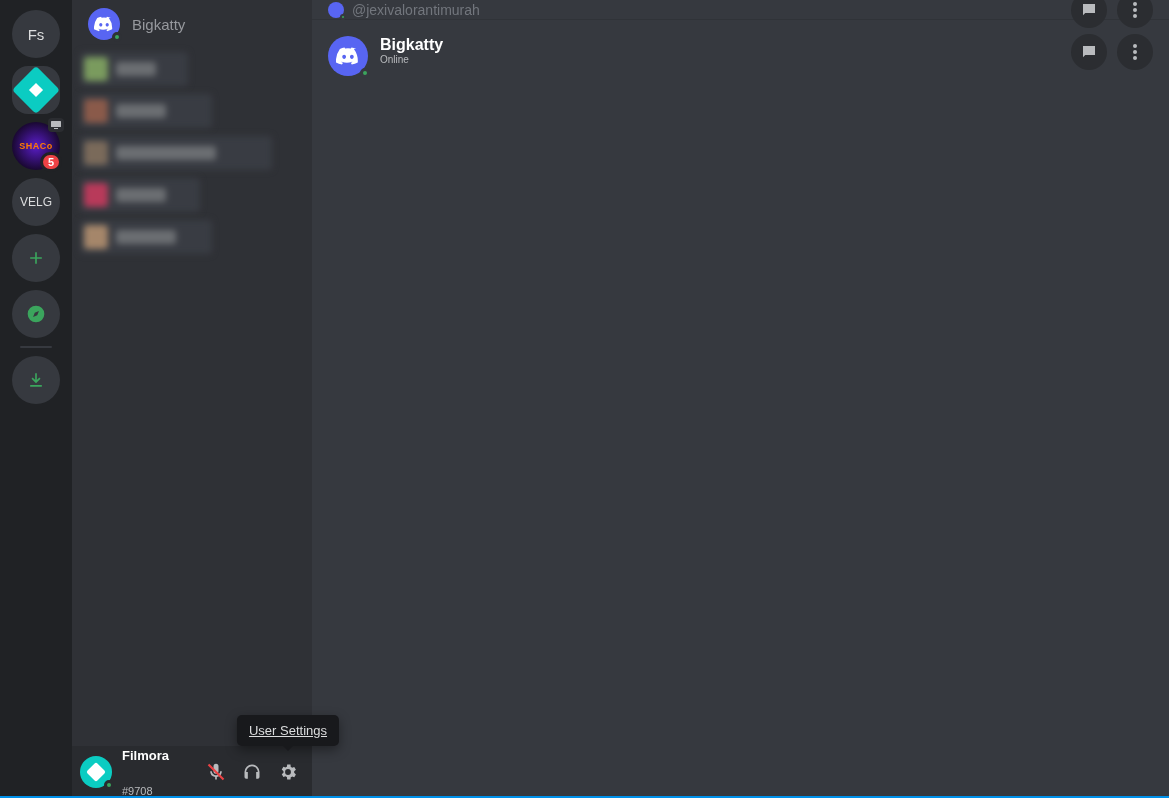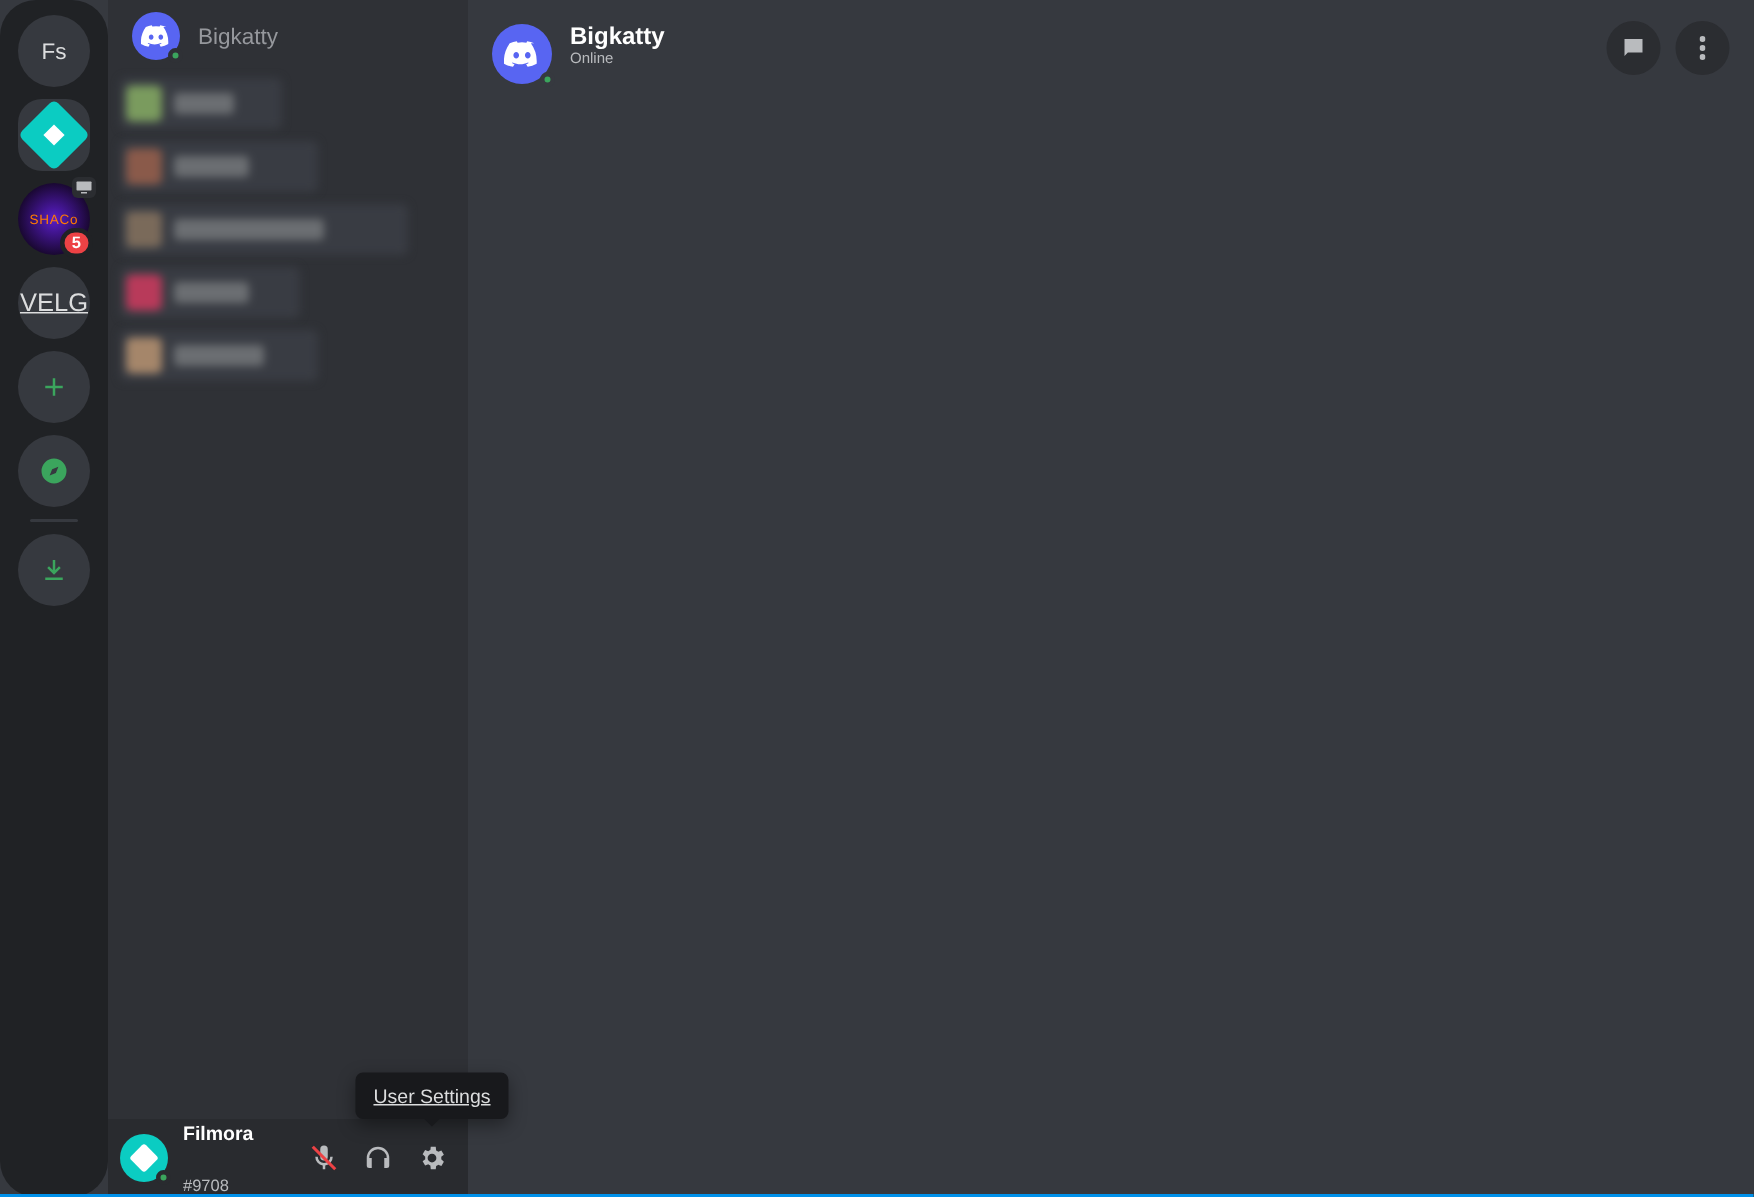--- a/index.html
+++ b/index.html
@@ -13,21 +13,20 @@
 }
 .server-col {
   width: 72px;
   background: #202225;
   display: flex;
   flex-direction: column;
   align-items: center;
   padding-top: 10px;
   gap: 8px;
   flex-shrink: 0;
-  border-radius: 24px;
 }
 .server-item {
   width: 48px;
   height: 48px;
   border-radius: 50%;
   background: #36393f;
   display: flex;
   align-items: center;
   justify-content: center;
   color: #dcddde;
@@ -69,21 +68,21 @@
 .filmora-logo::after {
   content:"";
   width: 10px; height: 10px;
   background: #fff;
   position: absolute;
 }
 .shaco {
   background: radial-gradient(circle at 50% 50%, #5a1dc9, #1a0833 70%);
   position: relative;
 }
-.shaco-text { font-size: 9px; font-weight: 400; color: #ff7b00; letter-spacing: 0.5px; }
+.shaco-text { font-size: 9px; font-weight: 700; color: #ff7b00; letter-spacing: 0.5px; }
 
 .channels {
   width: 240px;
   background: #2f3136;
   display: flex;
   flex-direction: column;
   flex-shrink: 0;
   position: relative;
 }
 .dm-header {
@@ -248,21 +247,21 @@
   <div class="server-item shaco">
     <span class="shaco-text">SHACo</span>
     <span class="stream-badge">
       <svg width="12" height="10" viewBox="0 0 24 20" fill="#b9bbbe">
           <rect x="2" y="2" width="20" height="12" rx="1"></rect>
           <rect x="8" y="16" width="8" height="2"></rect>
         </svg>
     </span>
     <span class="badge">5</span>
   </div>
-  <div class="server-item" style="font-size:17px;text-decoration:underline;">
+  <div class="server-item" style="font-size:12px;">
     <span>VELG</span>
   </div>
   <div class="server-item green-icon">
     <svg width="20" height="20" viewBox="0 0 24 24" fill="currentColor">
         <path d="M13 5h-2v6H5v2h6v6h2v-6h6v-2h-6z"></path>
       </svg>
   </div>
   <div class="server-item green-icon">
     <svg width="20" height="20" viewBox="0 0 24 24" fill="currentColor">
         <path d="M12 2a10 10 0 100 20 10 10 0 000-20zm3.5 6.5l-2 5-5 2 2-5 5-2z"></path>
@@ -332,41 +331,61 @@
     <div class="panel-btn">
       <svg width="20" height="20" viewBox="0 0 24 24" fill="#b9bbbe">
           <path d="M19.4 13a7.8 7.8 0 000-2l2.1-1.6-2-3.4-2.5 1a7.6 7.6 0 00-1.7-1L15 3h-4l-.3 2.6a7.6 7.6 0 00-1.7 1l-2.5-1-2 3.4L6.6 11a7.8 7.8 0 000 2l-2.1 1.6 2 3.4 2.5-1a7.6 7.6 0 001.7 1L11 21h4l.3-2.6a7.6 7.6 0 001.7-1l2.5 1 2-3.4L19.4 13zM12 15.5A3.5 3.5 0 1115.5 12 3.5 3.5 0 0112 15.5z"></path>
         </svg>
       <div class="tooltip">User Settings</div>
     </div>
   </div>
 </div>
 
 <div class="main">
-  <div class="profile-header">
-    <div class="profile-avatar">
-      <svg class="discord-logo" viewBox="0 0 28 20" fill="#fff" style="width:24px;height:18px;">
-          <path d="M23.5 1.7A23 23 0 0018 0l-.6 1.2a21 21 0 00-6.8 0L10 0a23 23 0 00-5.5 1.7A24 24 0 000 17.5 23 23 0 007 20l1.2-2a15 15 0 01-2-1l.5-.4c3.9 1.8 8.1 1.8 12 0l.5.4a15 15 0 01-2 1l1.2 2a23 23 0 007-2.5 24 24 0 00-4.5-15.8zM9.5 13.5c-1.2 0-2.2-1.1-2.2-2.5s1-2.5 2.2-2.5 2.2 1.1 2.2 2.5-1 2.5-2.2 2.5zm9 0c-1.2 0-2.2-1.1-2.2-2.5s1-2.5 2.2-2.5 2.2 1.1 2.2 2.5-1 2.5-2.2 2.5z"></path>
-        </svg>
-      <span class="status-dot"></span>
-    </div>
-    <div class="profile-text">
-      <div class="profile-name">Bigkatty</div>
-      <div class="profile-status">Online</div>
-    </div>
-    <div class="profile-actions">
+  <div class="topbar">
+    <div class="top-avatar">
+        <span class="sd"></span>
+      </div>
+    <span>@jexivalorantimurah</span>
+    <div class="profile-actions" style="top:-8px;">
       <div class="action-btn">
         <svg width="18" height="18" viewBox="0 0 24 24" fill="currentColor">
             <path d="M4 4h16v12H7l-3 3V4z"></path>
           </svg>
       </div>
       <div class="action-btn">
         <svg width="4" height="16" viewBox="0 0 4 16" fill="currentColor">
             <circle cx="2" cy="2" r="2"></circle>
             <circle cx="2" cy="8" r="2"></circle>
             <circle cx="2" cy="14" r="2"></circle>
           </svg>
       </div>
     </div>
   </div>
+  <div class="profile-header">
+    <div class="profile-avatar">
+      <svg class="discord-logo" viewBox="0 0 28 20" fill="#fff" style="width:24px;height:18px;">
+          <path d="M23.5 1.7A23 23 0 0018 0l-.6 1.2a21 21 0 00-6.8 0L10 0a23 23 0 00-5.5 1.7A24 24 0 000 17.5 23 23 0 007 20l1.2-2a15 15 0 01-2-1l.5-.4c3.9 1.8 8.1 1.8 12 0l.5.4a15 15 0 01-2 1l1.2 2a23 23 0 007-2.5 24 24 0 00-4.5-15.8zM9.5 13.5c-1.2 0-2.2-1.1-2.2-2.5s1-2.5 2.2-2.5 2.2 1.1 2.2 2.5-1 2.5-2.2 2.5zm9 0c-1.2 0-2.2-1.1-2.2-2.5s1-2.5 2.2-2.5 2.2 1.1 2.2 2.5-1 2.5-2.2 2.5z"></path>
+        </svg>
+      <span class="status-dot"></span>
+    </div>
+    <div class="profile-text">
+      <div class="profile-name">Bigkatty</div>
+      <div class="profile-status">Online</div>
+    </div>
+    <div class="profile-actions">
+      <div class="action-btn">
+        <svg width="18" height="18" viewBox="0 0 24 24" fill="currentColor">
+            <path d="M4 4h16v12H7l-3 3V4z"></path>
+          </svg>
+      </div>
+      <div class="action-btn">
+        <svg width="4" height="16" viewBox="0 0 4 16" fill="currentColor">
+            <circle cx="2" cy="2" r="2"></circle>
+            <circle cx="2" cy="8" r="2"></circle>
+            <circle cx="2" cy="14" r="2"></circle>
+          </svg>
+      </div>
+    </div>
+  </div>
 </div>
 
 <div class="bottom-accent"></div>
 
 </body></html>

